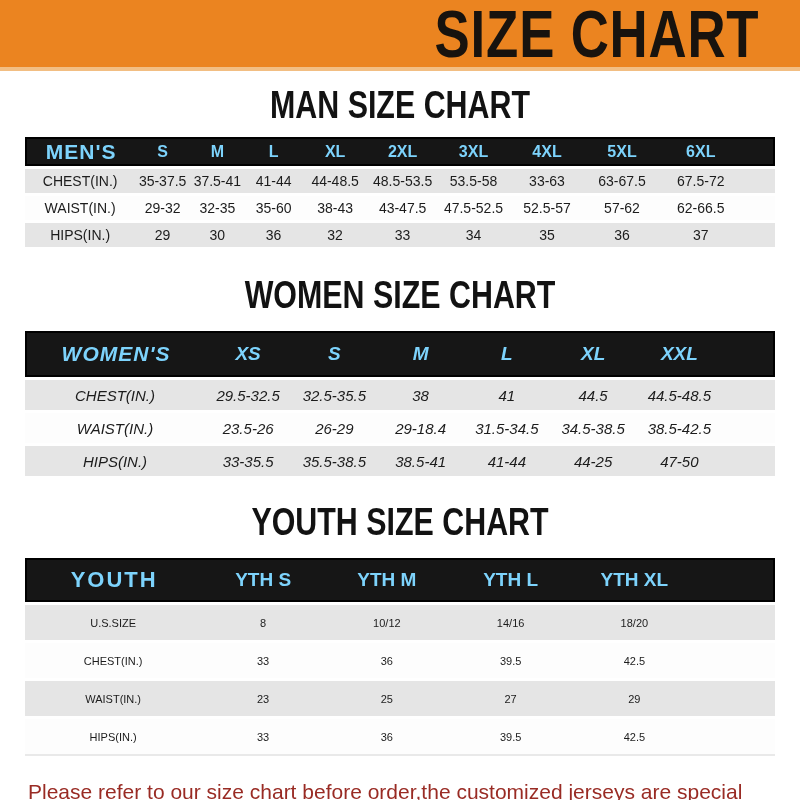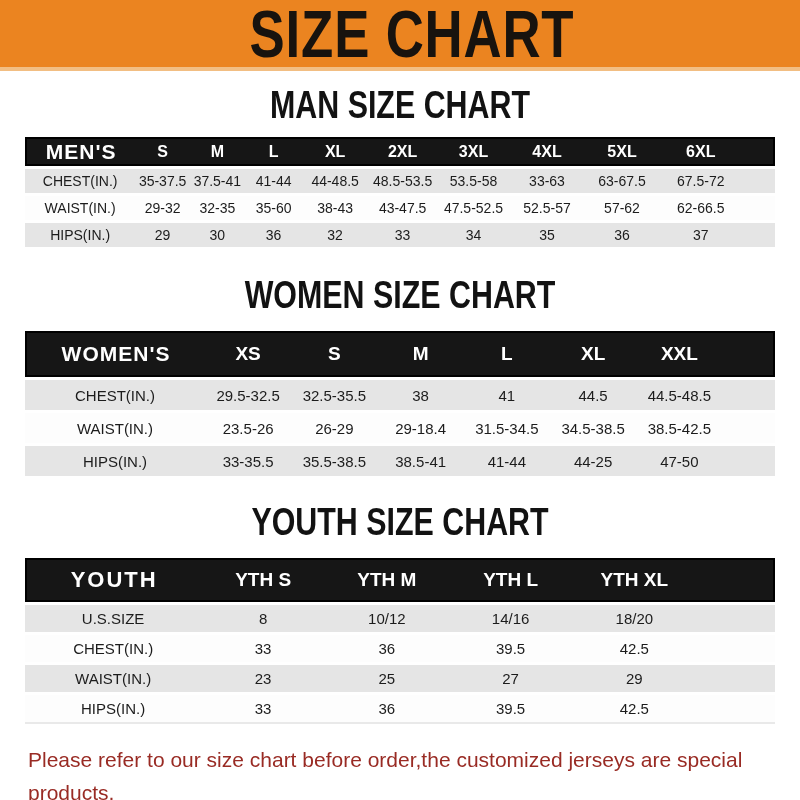--- a/index.html
+++ b/index.html
@@ -6,64 +6,64 @@
   body{
     width:800px;height:800px;background:#ffffff;
     font-family:"Liberation Sans", sans-serif;
     overflow:hidden;
   }
   
   .banner{
     height:67px;
     background:var(--banner-bg,#EB8420);
     border-bottom:4px solid var(--banner-border,#F2BE83);
-    display:flex;align-items:center;justify-content:center;padding-left:23px;
+    display:flex;align-items:center;justify-content:flex-end;padding-left:23px;
   }
   .banner-title{
     font-weight:800;font-size:66px;line-height:1;letter-spacing:1px;
     color:#18130e;transform:scaleX(0.8);white-space:nowrap;
   }
   
   .section-heading{
     margin:0;text-align:center;font-weight:800;font-size:38px;line-height:1;
     color:#121212;transform:scaleX(0.8);white-space:nowrap;
   }
   .section.men   .section-heading{margin-top:15px;}
   .section.women .section-heading{margin-top:26px;}
   .section.youth .section-heading{margin-top:24px;}
   
   table.size-table{
     width:750px;margin:0 auto;
     border-collapse:separate;border-spacing:0 3px;
     table-layout:fixed;
   }
   .section.men   table.size-table{margin-top:10px;}
-  .section.women table.size-table{margin-top:14px;}
+  .section.women table.size-table{margin-top:14px;font-style:italic;}
   .section.youth table.size-table{margin-top:14px;}
   th{
-    background:var(--bar-bg,#161616);color:#ffffff;
+    background:var(--bar-bg,#161616);color:#7dd3fc;
     font-weight:bold;text-align:center;padding:0;
     border-top:2px solid #000;border-bottom:2px solid #000;
   }
   th:first-child{border-left:2px solid #000;}
   th:last-child{border-right:2px solid #000;}
   td{
     text-align:center;color:#1c1c1c;background:#fdfdfd;padding:0;
     white-space:nowrap;
   }
   tbody tr:nth-child(odd) td{background:var(--row-gray,#E5E5E5);}
   .men th{height:25px;font-size:16px;}
   .men th.label-col{font-size:21px;letter-spacing:1px;}
   .men td{height:24px;font-size:14px;}
   .women th{height:42px;font-size:19px;}
   .women th.label-col{font-size:21px;letter-spacing:1px;}
   .women td{height:30px;font-size:15px;}
   .youth th{height:40px;font-size:19px;}
   .youth th.label-col{font-size:22px;letter-spacing:2px;}
-  .youth td{height:27px;font-size:15px;}
+  .youth td{height:35px;font-size:11px;}
   .youth tbody tr:last-child td{border-bottom:2px solid #e9e9e9;}
   
   .footer{
     margin:16px 28px 0;
     font-size:21px;line-height:33px;
     color:var(--footer-red,#992B24);
   }
 </style>
 </head>
 <body>

